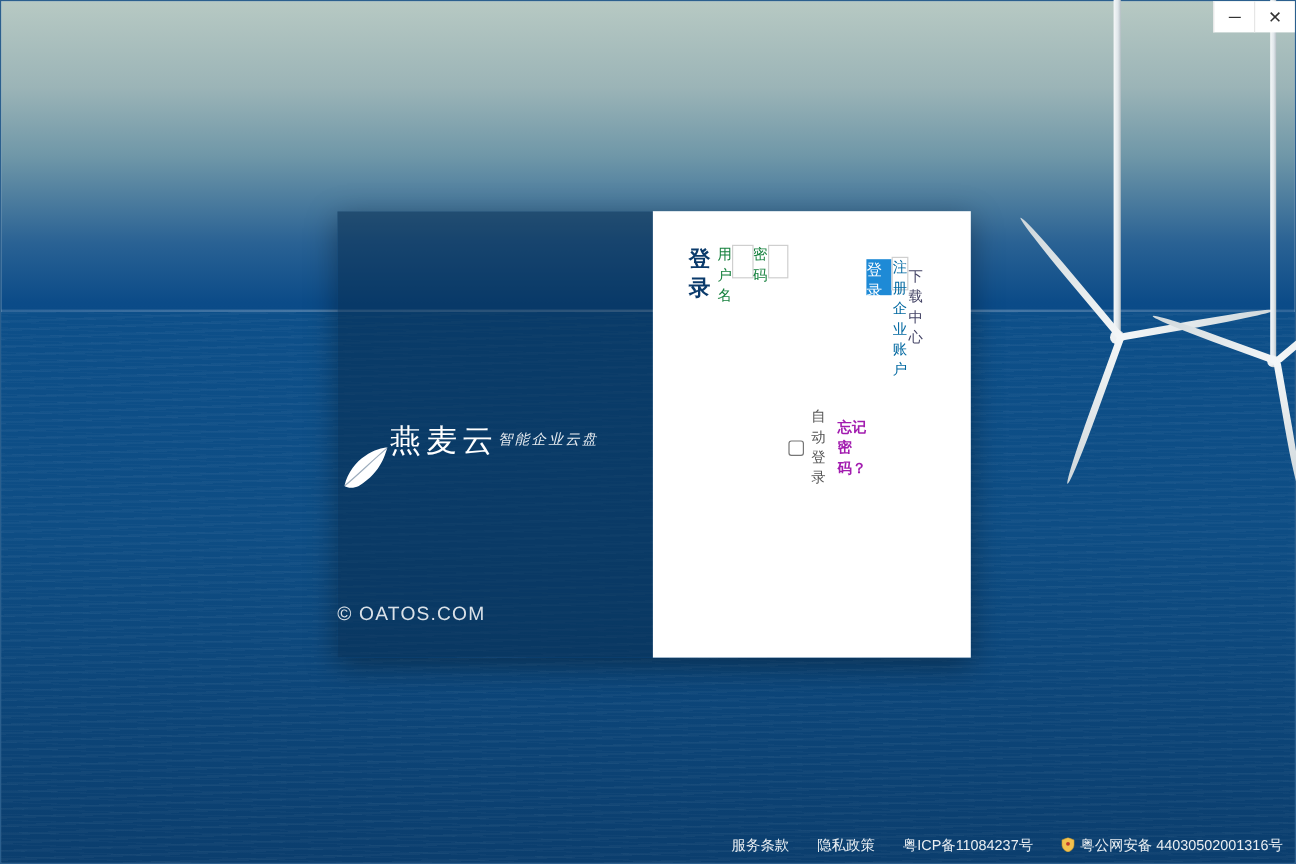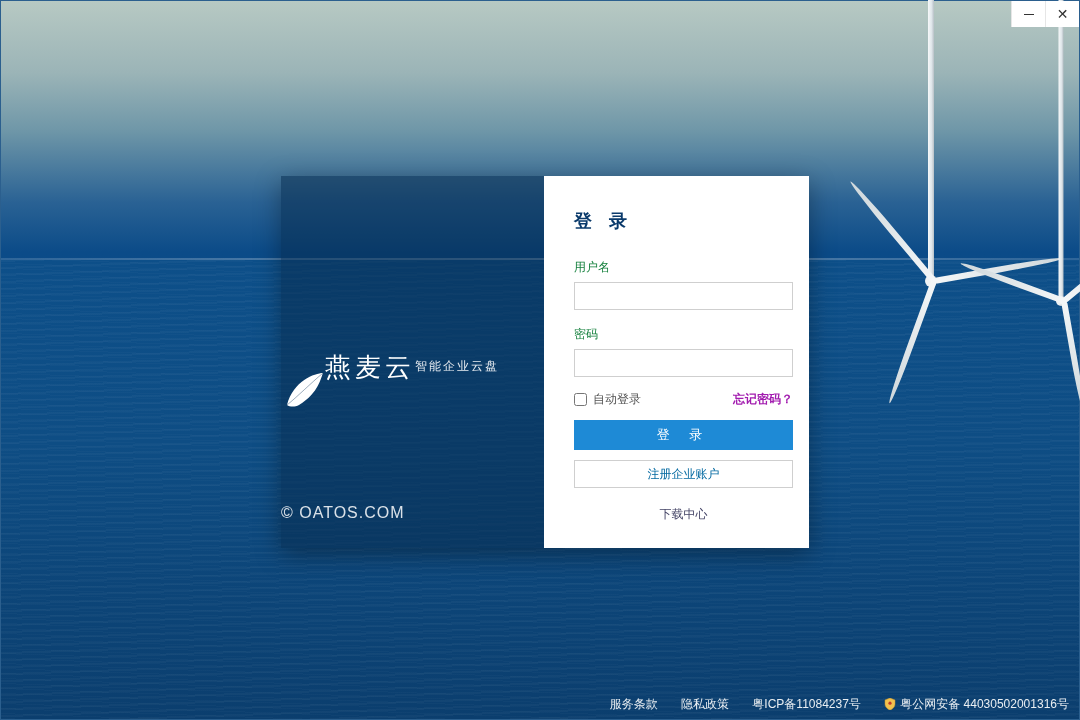--- a/index.html
+++ b/index.html
@@ -60,30 +60,30 @@
     display:flex; box-shadow: 0 6px 24px rgba(0,0,0,0.35);
   }
   .brand {
     width:263px; background: rgba(8,44,78,0.55);
     backdrop-filter: blur(0px);
     display:flex; flex-direction:row; align-items:center; color:#fff;
     position:relative;
   }
   .leaf { margin-top:58px; }
   .brand-name { font-size:26px; letter-spacing:4px; margin-top:10px; font-weight:500; }
-  .brand-sub  { font-size:12px; letter-spacing:2px; margin-top:8px; opacity:0.9; }
+  .brand-sub  { font-size:12px; letter-spacing:2px; margin-top:8px; opacity:0.9;font-style:italic; }
   .brand-copy { position:absolute; bottom:26px; font-size:16px; letter-spacing:1px; opacity:0.85;text-align:center; }
   .form {
-    flex:1; background:#fff; padding:28px 16px 20px 30px; display:flex; flex-direction:column;justify-content:center;
+    flex:1; background:#fff; padding:28px 40px 20px 30px; display:flex; 
   }
   .form-title { font-size:18px; font-weight:700; color:#0a3a6b; letter-spacing:6px; margin-bottom:26px; }
   .label { font-size:12px; color:#15803d; margin-bottom:6px; }
   .field { width:100%; height:28px; border:1px solid #cfcfcf; background:#fff; padding:0 6px; font-size:12px; outline:none; }
   .gap { height:16px; }
-  .row { display:flex; align-items:center; justify-content:space-between; margin-top:14px; font-size:12px; color:#555; }
+  .row { display:flex; align-items:center; justify-content:space-between; margin-top:14px; font-size:12px; color:#555;gap:10px; }
   .chk { display:flex; align-items:center; gap:6px; cursor:pointer; }
   .chk input { width:13px; height:13px; }
   .link { color:#a21caf; text-decoration:none; cursor:pointer;font-weight:bold; }
   .btn-primary {
     margin-top:12px; height:30px; width:100%; background:#1e8ad6; color:#fff; border:none;
     font-size:13px; letter-spacing:8px; cursor:pointer;
   }
   .btn-secondary {
     margin-top:10px; height:28px; width:100%; background:#fff; color:#0369a1; border:1px solid #cfcfcf;
     font-size:12px; cursor:pointer;

